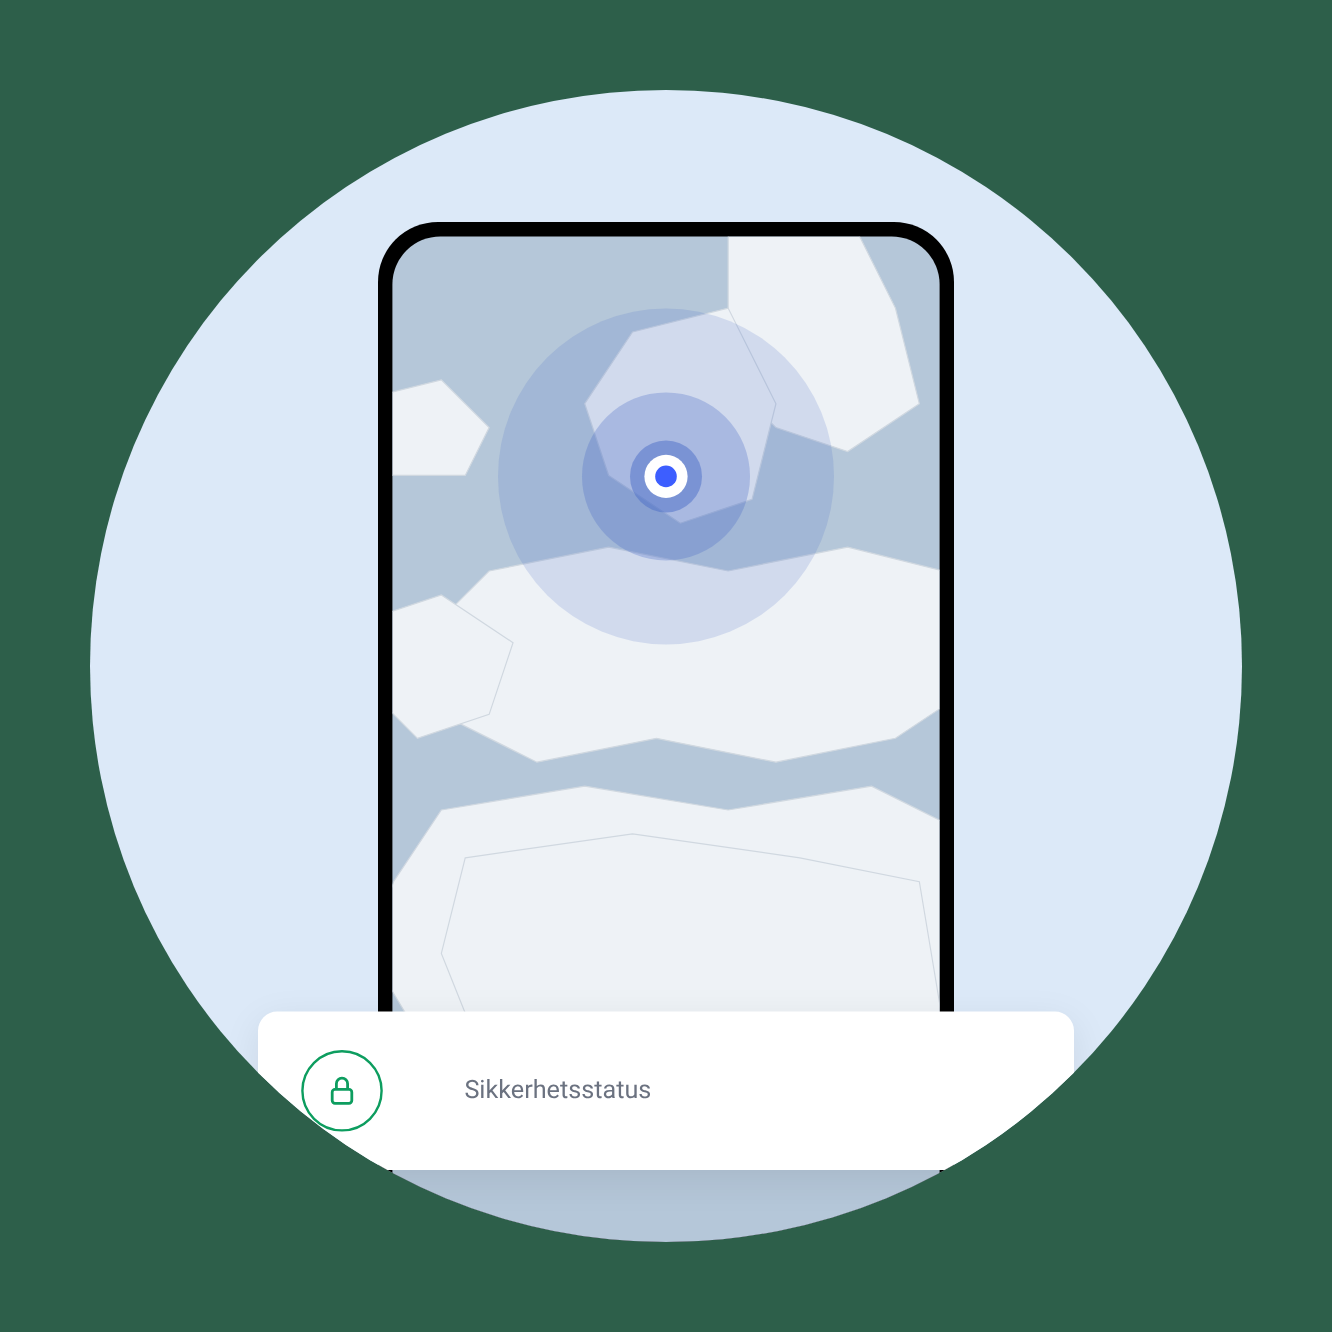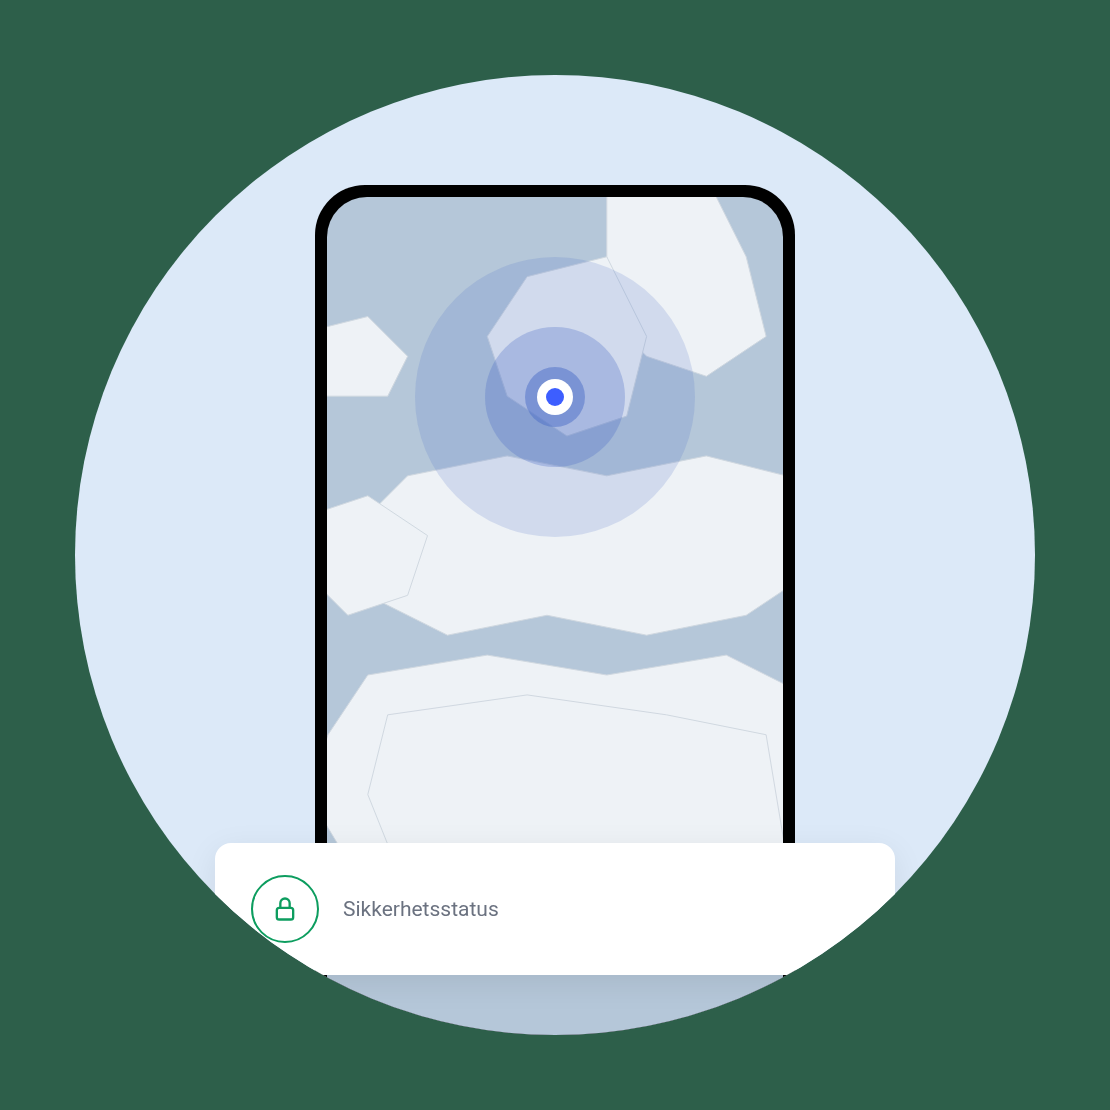--- a/index.html
+++ b/index.html
@@ -153,20 +153,21 @@
     
     .lock-icon-svg {
       width: 28px;
       height: 28px;
     }
     
     .status-text {
       display: flex;
       flex-direction: row;
       gap: 4px;
+      margin-left: 44px;
     }
     
     .status-label {
       font-size: 21px;
       color: #6b7280;
       font-weight: 400;
     }
     
     .status-value {
       font-size: 28px;

